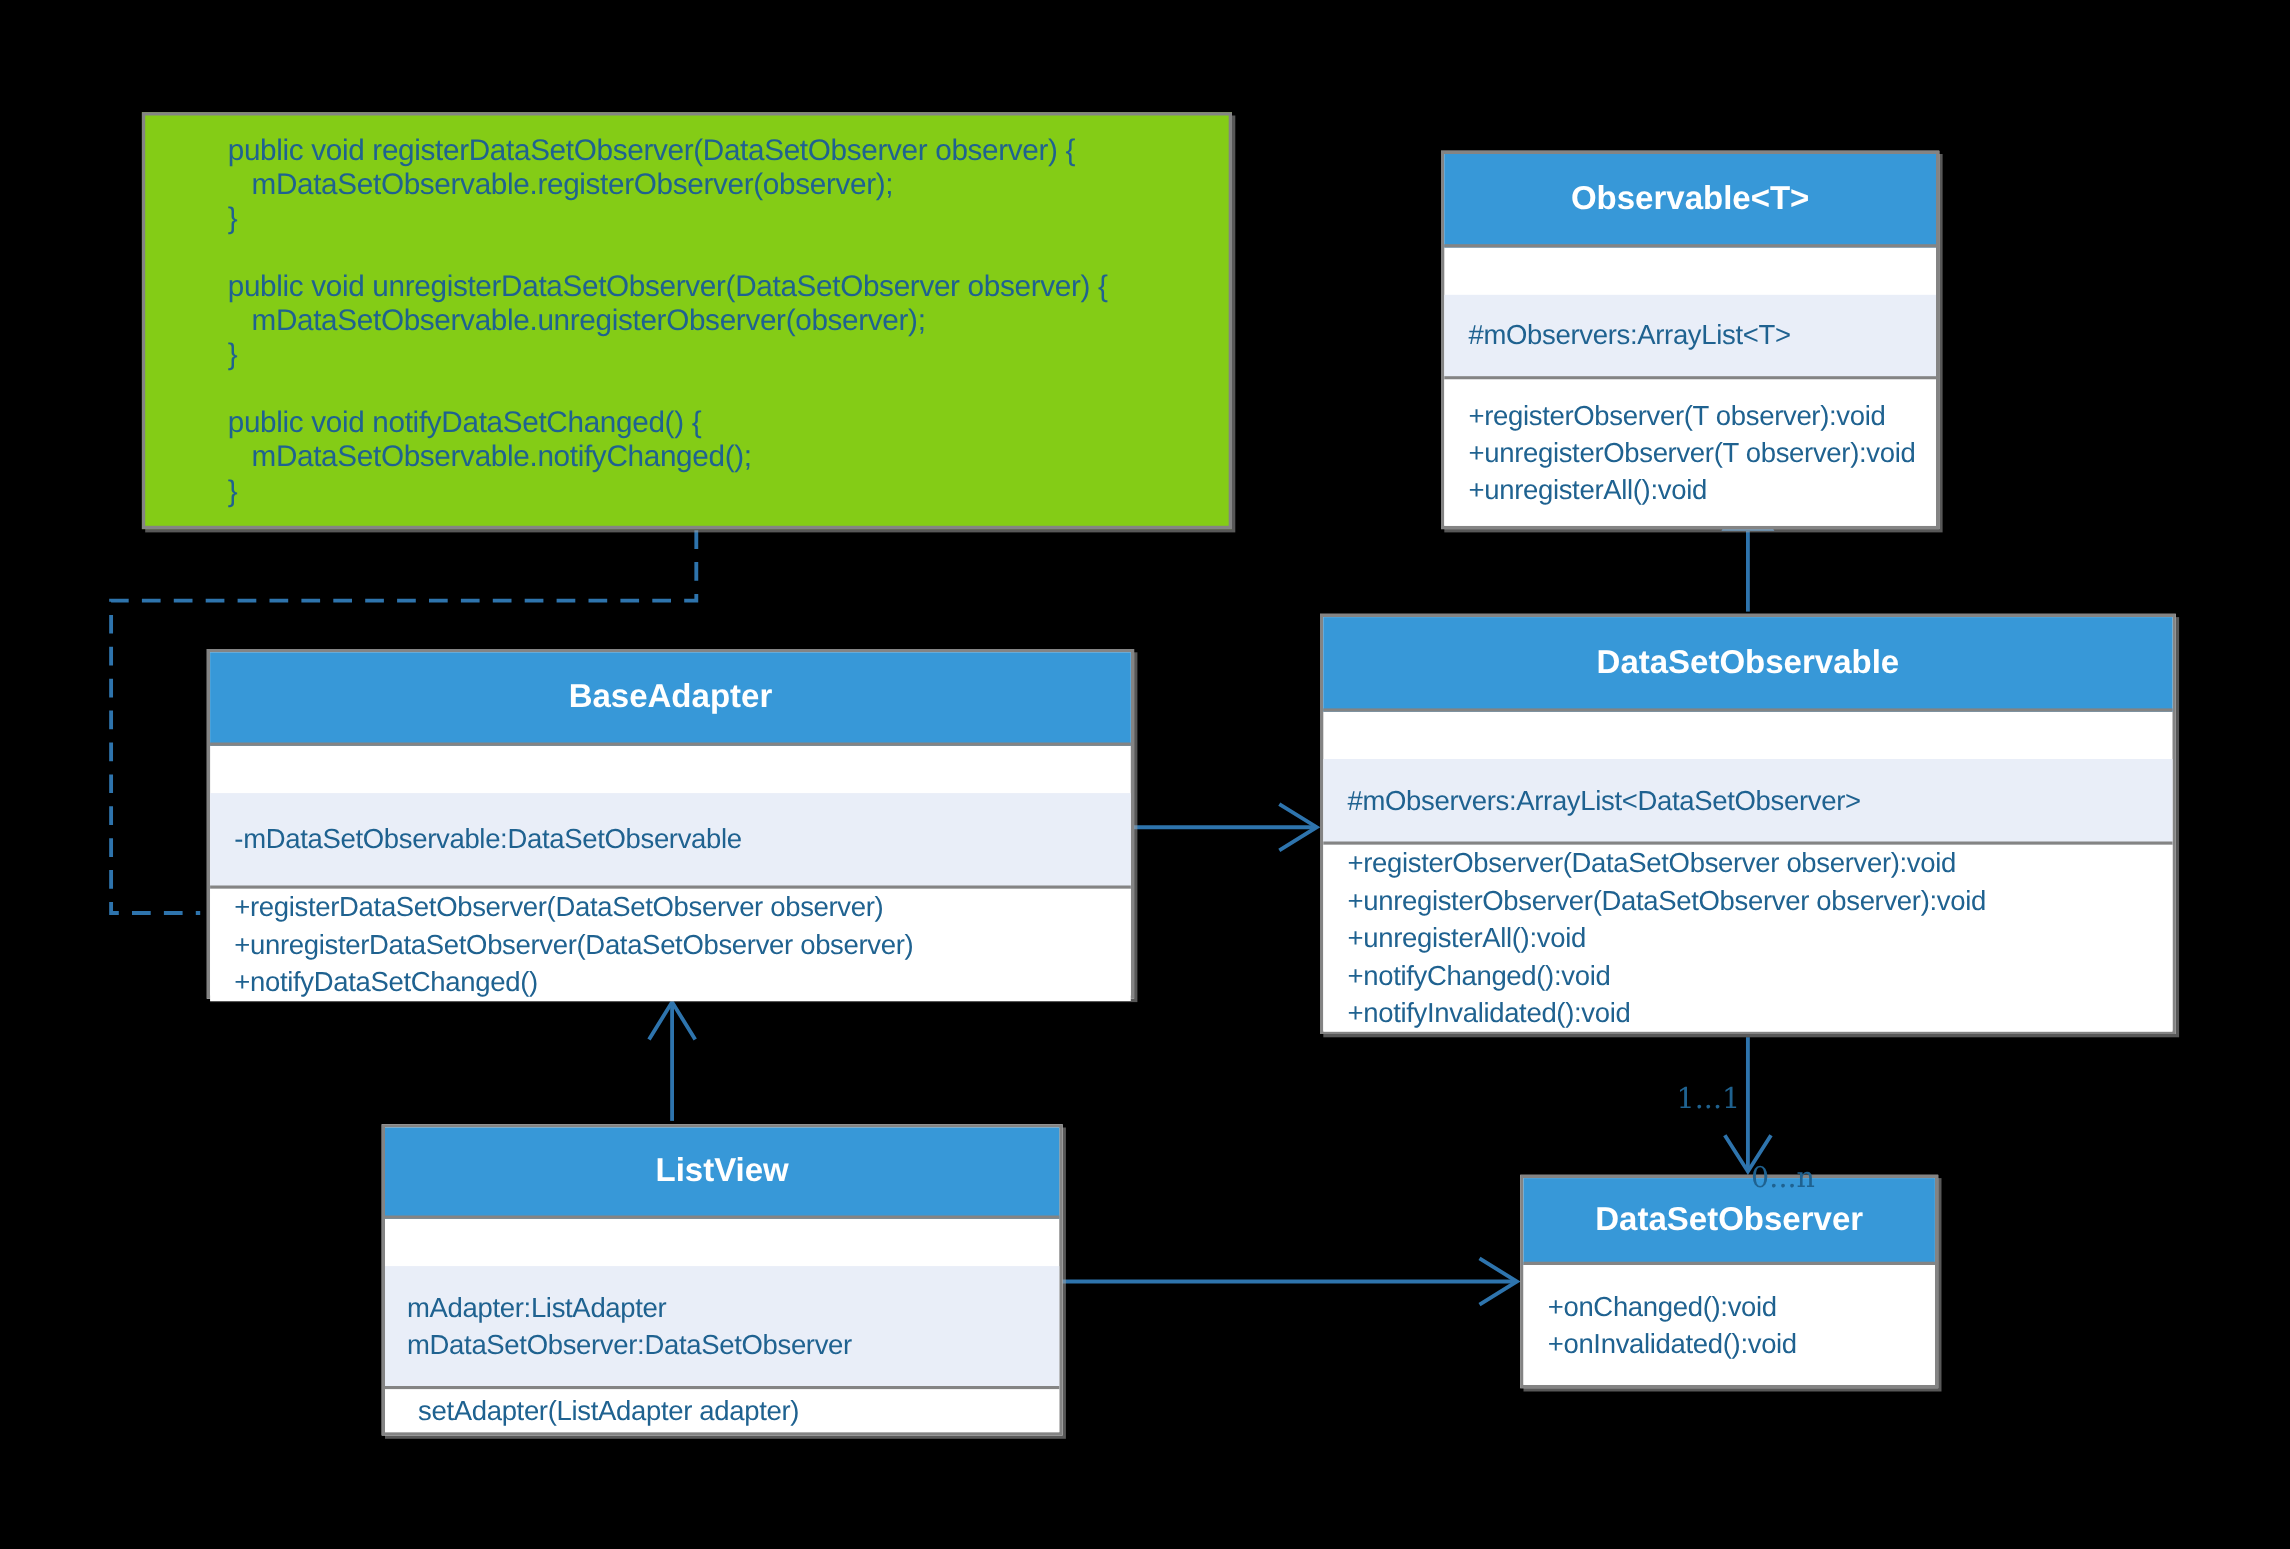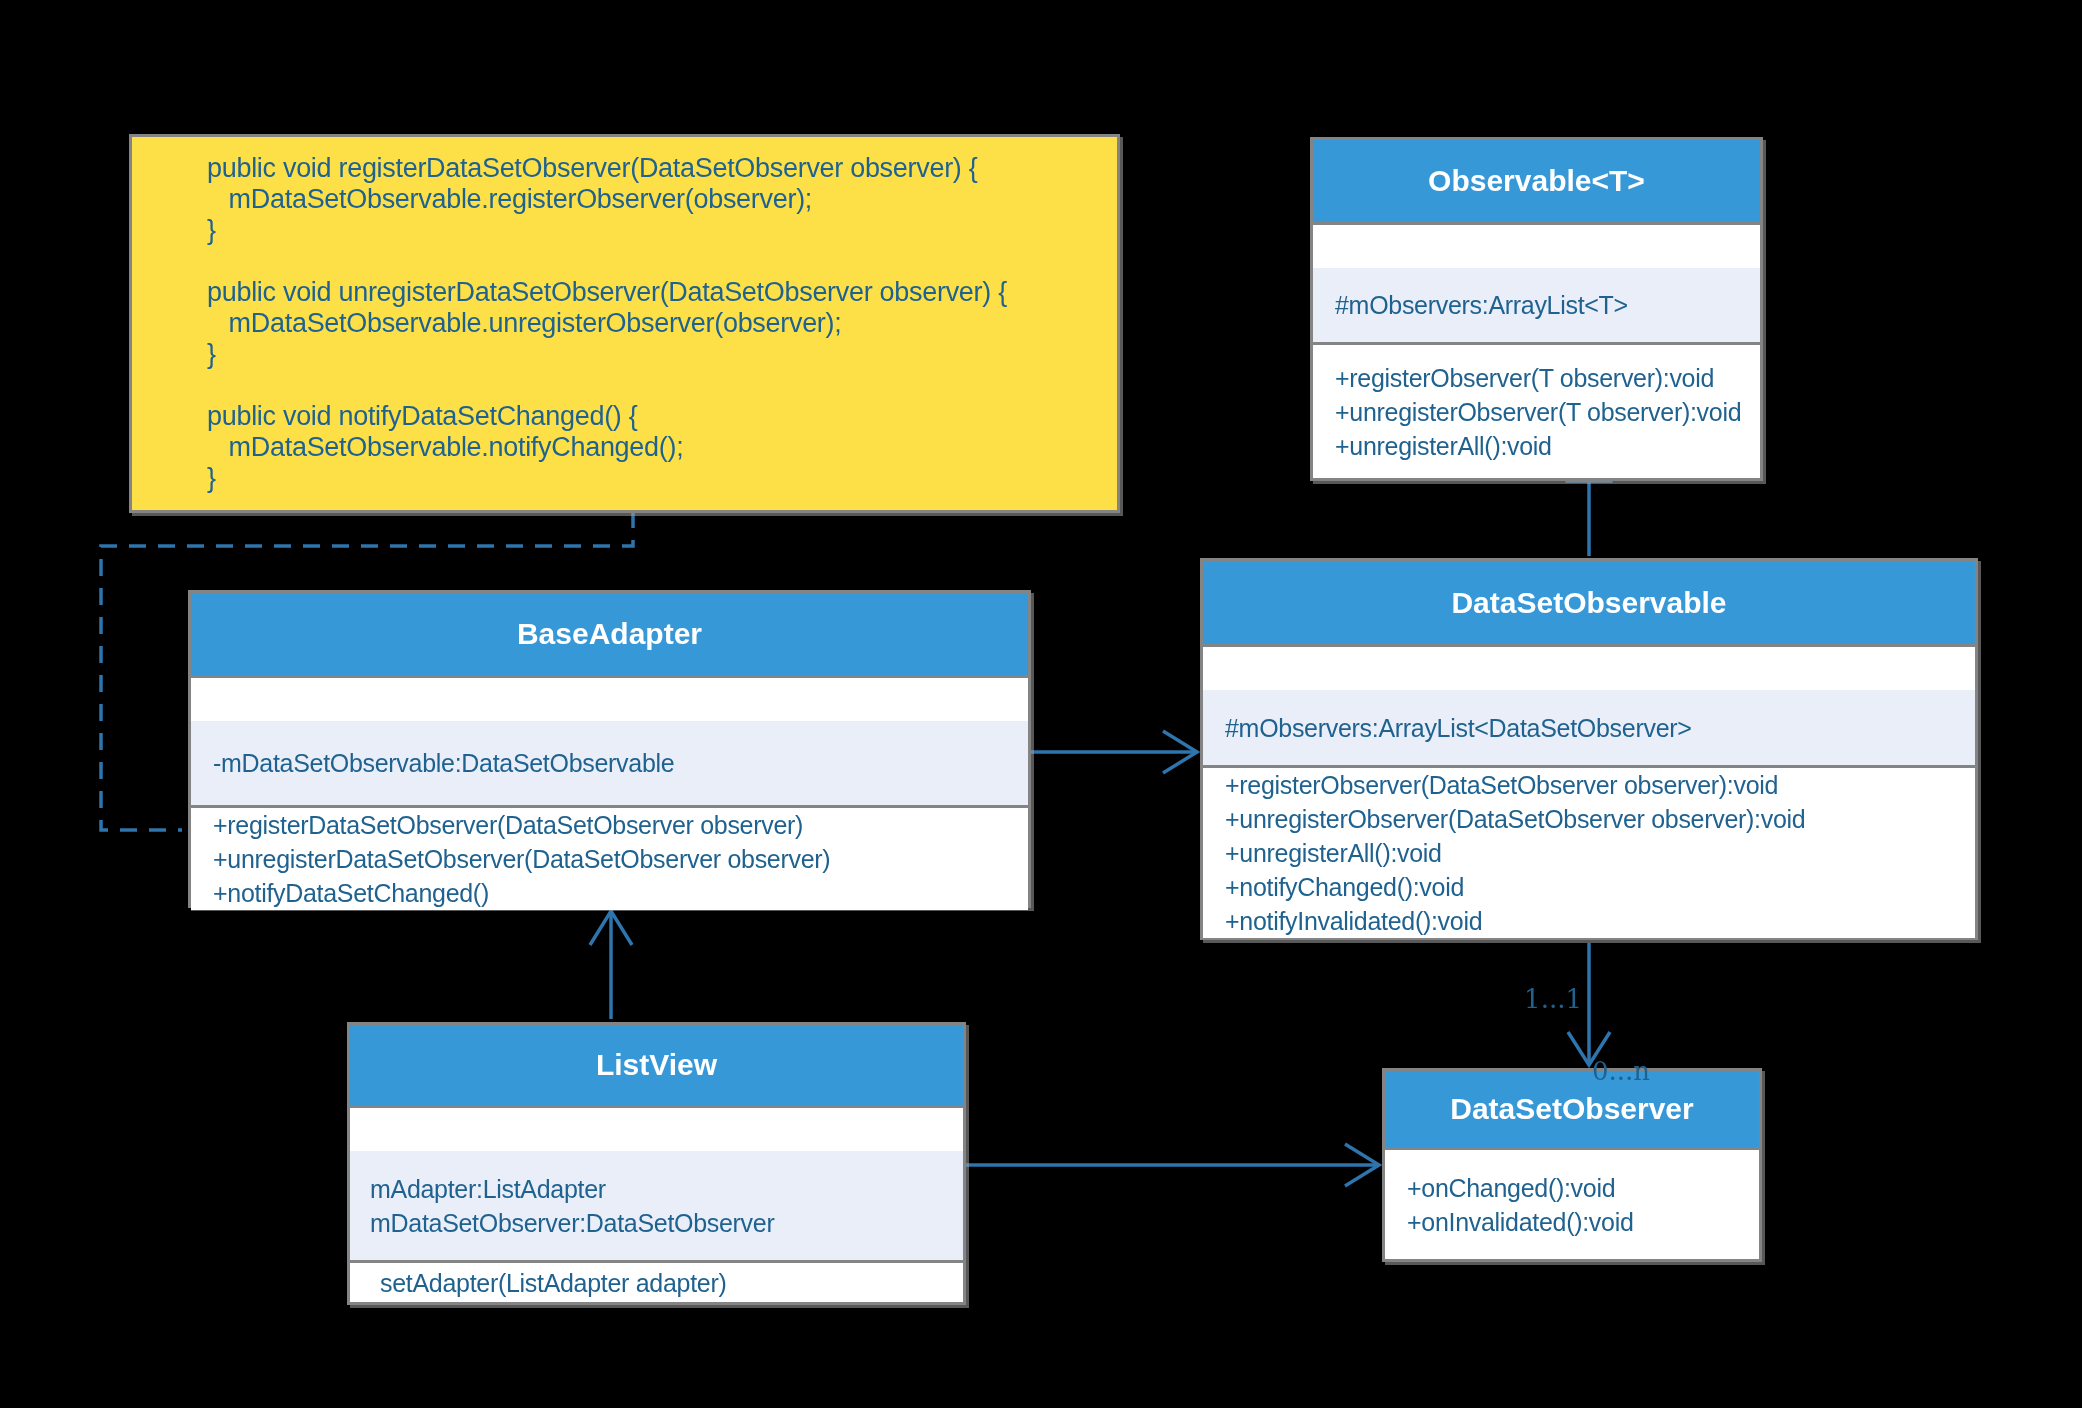--- a/index.html
+++ b/index.html
@@ -12,24 +12,23 @@
   *{margin:0;padding:0;box-sizing:border-box;}
   html,body{width:2082px;height:1408px;}
   body{
     position:relative;
     background:#000;
     font-family:"Liberation Sans",sans-serif;
     overflow:hidden;
   }
   .code-box{
     position:absolute;left:129px;top:102px;width:991px;height:379px;
-    background:#fde047;border:3px solid var(--border-gray);
+    background:#84cc16;border:3px solid var(--border-gray);
     box-shadow:3px 3px 0 rgba(160,160,160,.55);
     padding:16px 10px 0 75px;
-    margin-top:32px;
   }
   .code-line{
     white-space:pre;
     font-size:27px;line-height:31px;height:31px;
     color:var(--text-blue);
     letter-spacing:-0.3px;
   }
   .uml-box{
     position:absolute;
     background:#fff;border:3px solid var(--border-gray);

